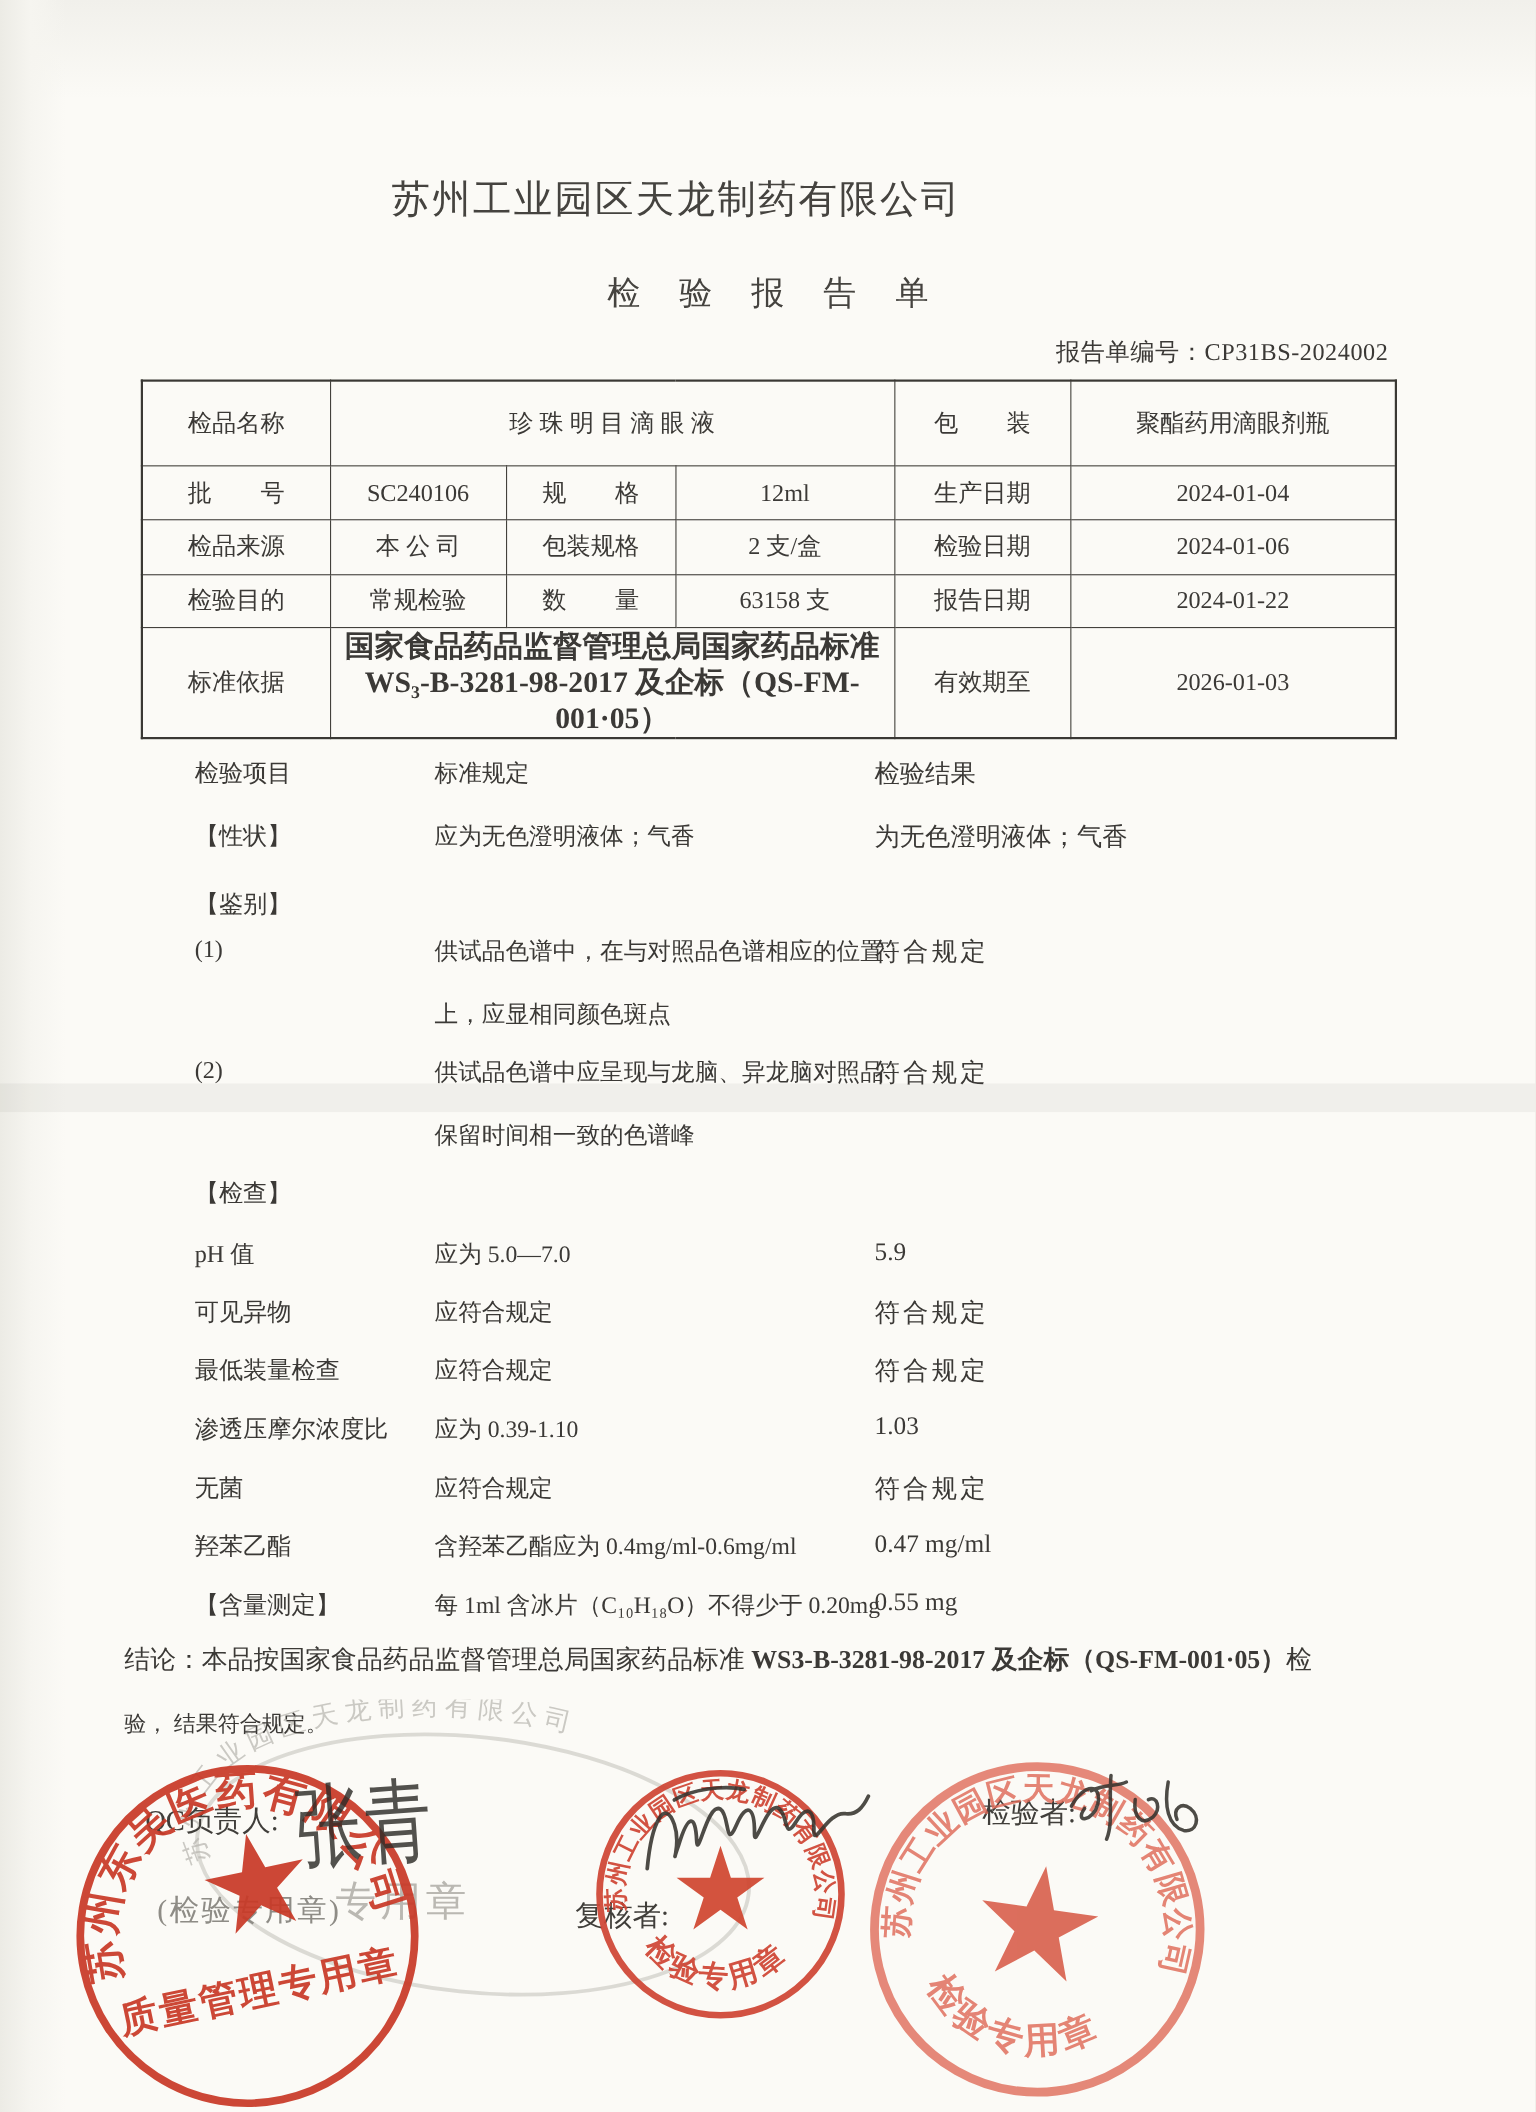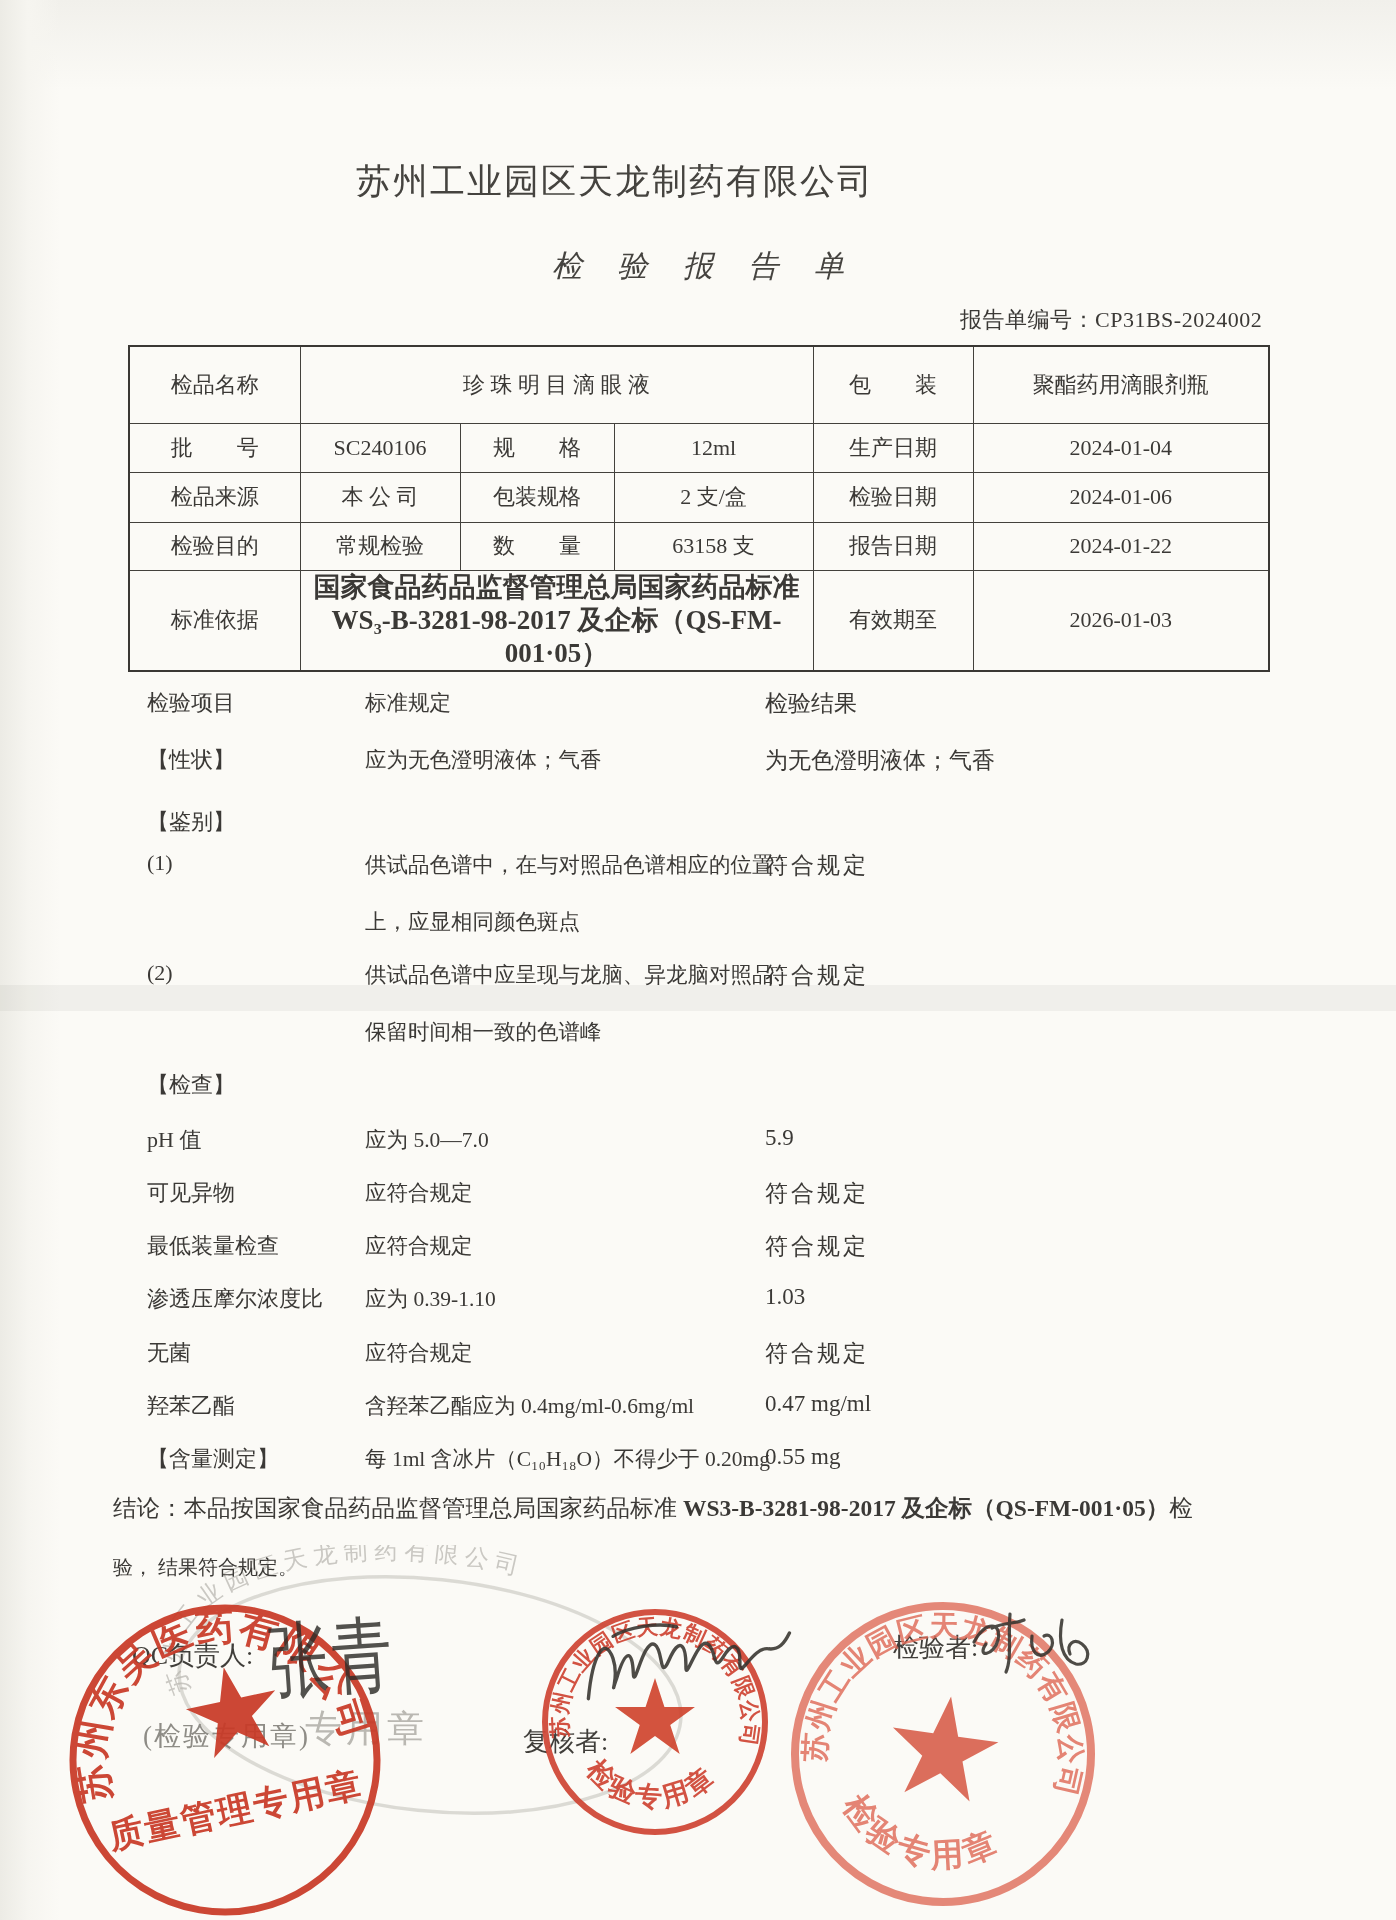--- a/index.html
+++ b/index.html
@@ -8,29 +8,29 @@
     background:
       linear-gradient(90deg,#ecebe5 0px,#f6f5f0 28px,rgba(255,255,255,0) 60px),
       linear-gradient(180deg,#f1f0eb 0px,rgba(255,255,255,0) 90px),
       #fbfaf6;
     font-family:"Liberation Serif","DejaVu Serif",serif;
     color:#3b3936;
   }
   .abs{position:absolute;}
   .nowrap{white-space:nowrap;}
   .company-title{top:158px;left:615px;transform:translateX(-50%);font-size:35px;font-weight:500;letter-spacing:2px;color:#45433f;z-index:2;}
-  .doc-title{top:246px;left:705px;transform:translateX(-50%);font-size:30px;font-weight:500;letter-spacing:14px;color:#45433f;z-index:2;font-style:italic;}
+  .doc-title{top:246px;left:705px;transform:translateX(-50%);font-size:30px;font-weight:500;letter-spacing:14px;color:#45433f;z-index:2;}
   .report-no{top:305px;left:960px;font-size:22px;letter-spacing:.5px;z-index:2;}
 
   .info-table{position:absolute;top:345px;left:128px;width:1140px;border-collapse:collapse;table-layout:fixed;font-size:22px;color:#3b3936;z-index:2;}
   .info-table td{border:1.6px solid #43413c;text-align:center;vertical-align:middle;padding:0;overflow:hidden;}
   .info-table{border:2.6px solid #3a3834;}
   .std-cell div{line-height:33px;font-weight:bold;font-size:27px;}
 
-  .res-head span,.res-row span{position:absolute;white-space:nowrap;}
+  .res-head span,.res-row span{position:absolute;white-space:nowrap;margin-left:30px;}
   .res-head{z-index:2;}
   .res-row{z-index:2;}
   .c-item{left:147px;font-size:22px;}
   .c-std{left:365px;font-size:21.5px;}
   .c-res{left:765px;font-size:23px;letter-spacing:3px;}
   .res-line{position:absolute;left:0;top:0;width:100%;height:0;}
 
   .concl{left:113px;top:1492px;font-size:23.5px;white-space:nowrap;z-index:2;}
   .concl b{font-weight:700;text-align:center;}
   .concl2{left:113px;top:1554px;font-size:20px;white-space:nowrap;z-index:2;}

